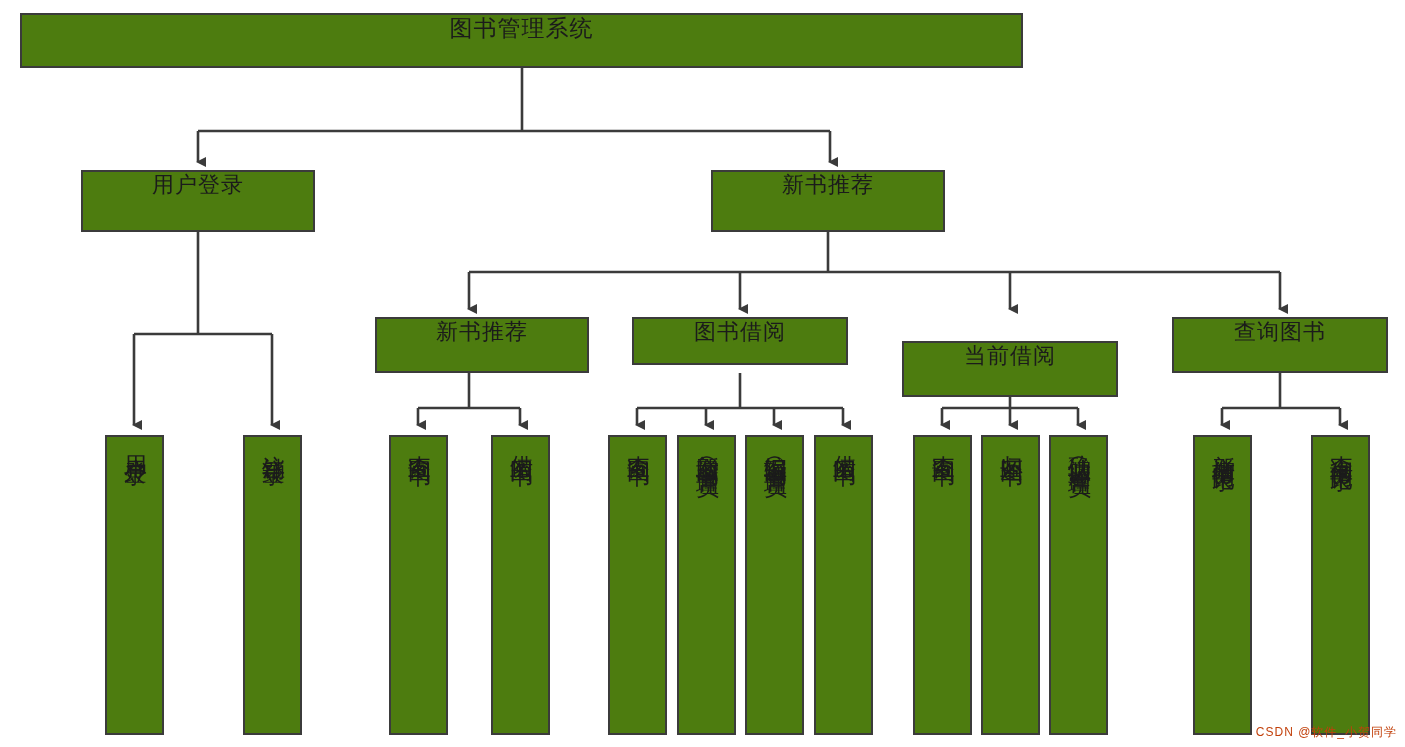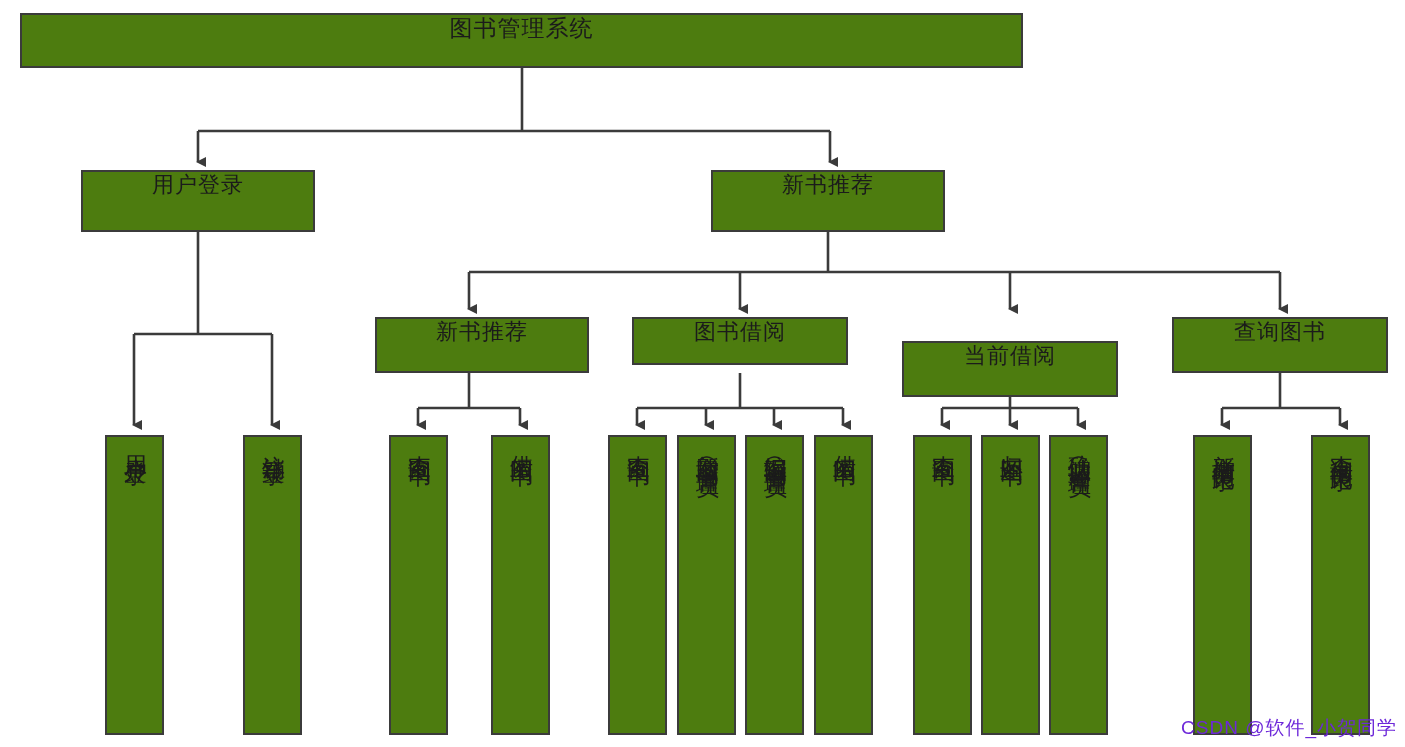--- a/index.html
+++ b/index.html
@@ -37,22 +37,22 @@
     font-size:23px;
     letter-spacing:3px;
     line-height:1;
     white-space:nowrap;
     transform:translateX(1px);
   }
   .watermark{
     position:absolute;
     right:8px;
     bottom:6px;
-    font-size:19px;
-    color:#6d28d9;
+    font-size:12px;
+    color:#c2410c;
     letter-spacing:1px;
     white-space:nowrap;
   }
 </style>
 </head>
 <body>
 
 <div id="canvas">
 
   <svg id="wires" viewBox="0 0 1405 747">

